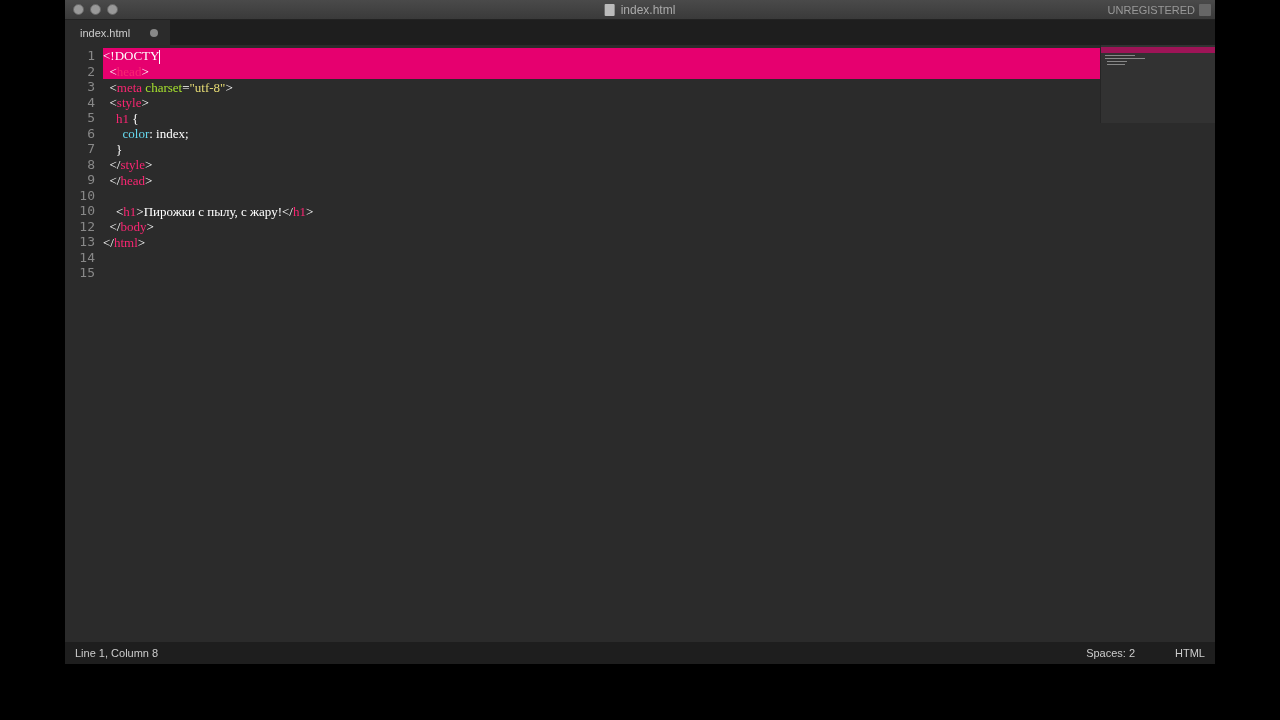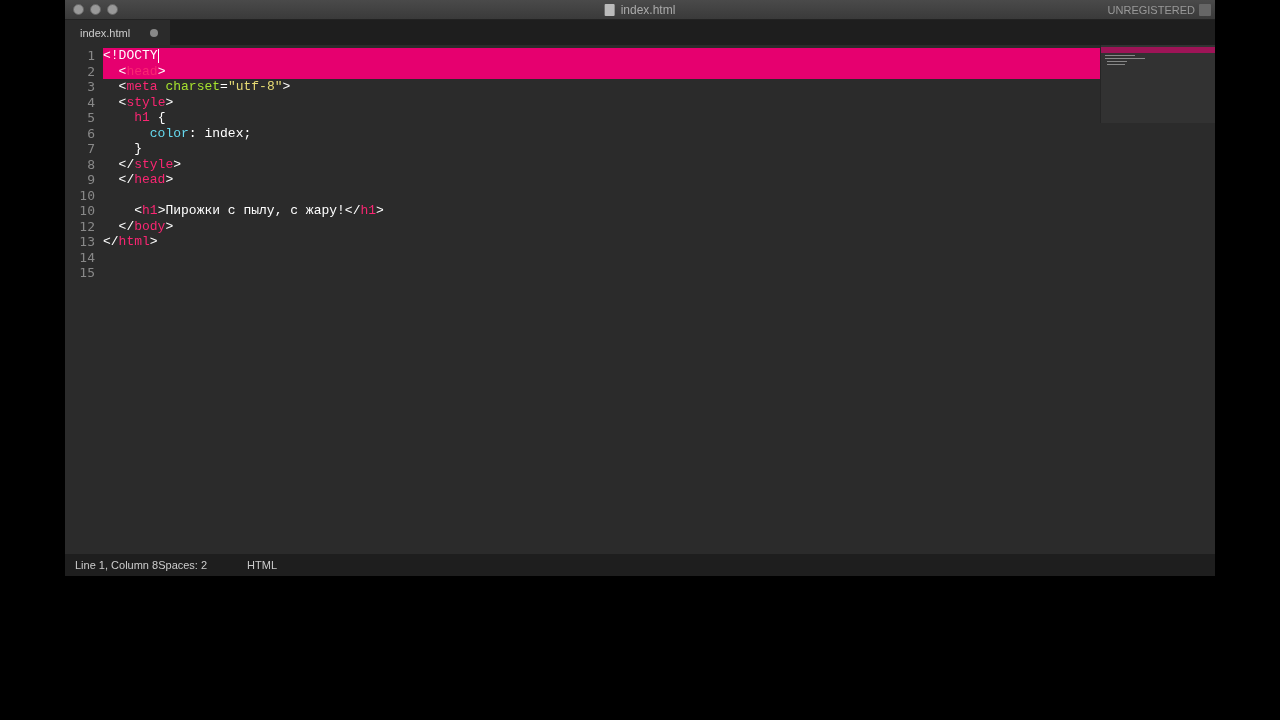--- a/index.html
+++ b/index.html
@@ -9,21 +9,21 @@
   width: 1280px;
   height: 720px;
   overflow: hidden;
   font-size: 13px;
 }
 .window {
   position: absolute;
   left: 65px;
   top: 0;
   width: 1150px;
-  height: 576px;
+  height: 664px;
   background: #2b2b2b;
   display: flex;
   flex-direction: column;
 }
 .titlebar {
   height: 20px;
   background: linear-gradient(#4a4a4a, #3a3a3a);
   display: flex;
   align-items: center;
   position: relative;
@@ -114,21 +114,21 @@
   user-select: none;
 }
 .code {
   flex: 1;
   padding-top: 3px;
   line-height: 15.5px;
   color: #ddd;
   position: relative;
 }
 .code pre {
-  font-family: Liberation Mono, monospace;
+  font-family: Liberation Serif, serif;
   margin: 0;
 }
 .hl-row {
   position: absolute;
   left: 0;
   right: 115px;
   height: 15.5px;
   background: #e6006f;
   z-index: 0;
 }
@@ -157,20 +157,21 @@
   background: rgba(230,0,111,0.6);
 }
 .statusbar {
   height: 22px;
   background: #1e1e1e;
   color: #ccc;
   font-size: 11px;
   display: flex;
   align-items: center;
   padding: 0 10px;
+  justify-content: space-between;
 }
 .status-right { display: flex; gap: 40px; }
 .t-tag { color: #f92672; }
 .t-attr { color: #a6e22e; }
 .t-str { color: #e6db74; }
 .t-prop { color: #66d9ef; }
 .t-white { color: #fff; }
 .highlight-text { color: #fff; }
 .caret {
   display: inline-block;

